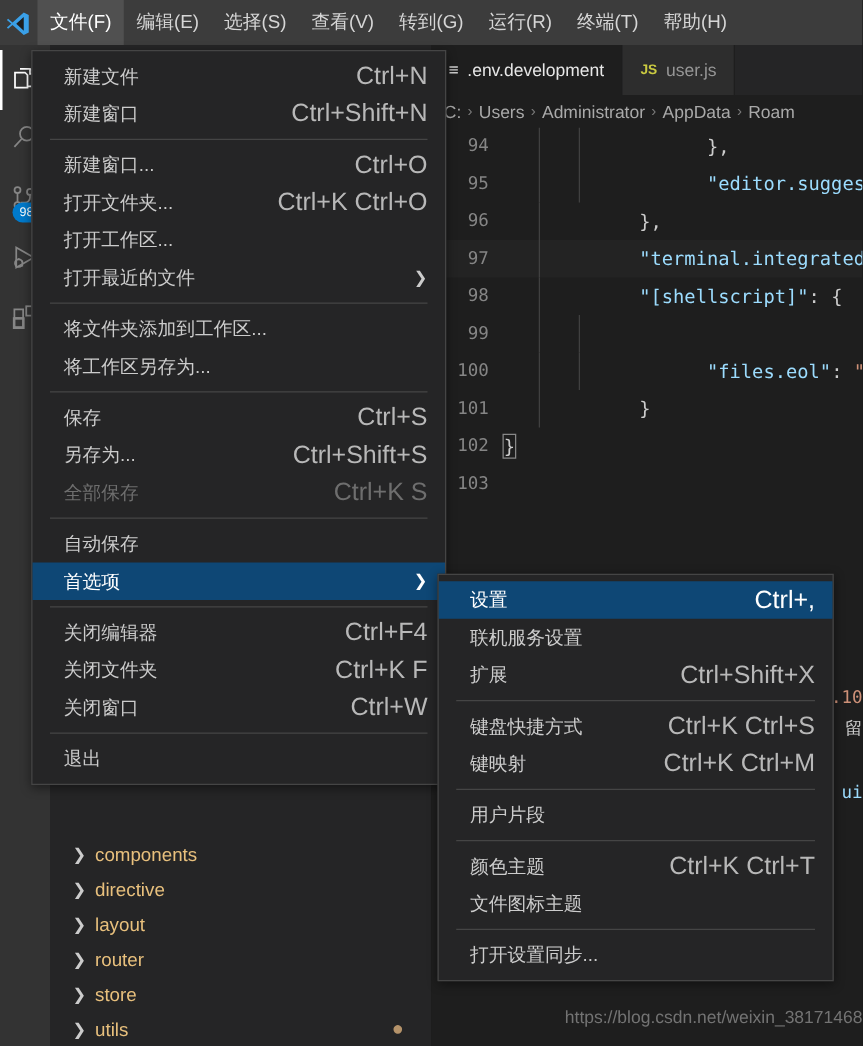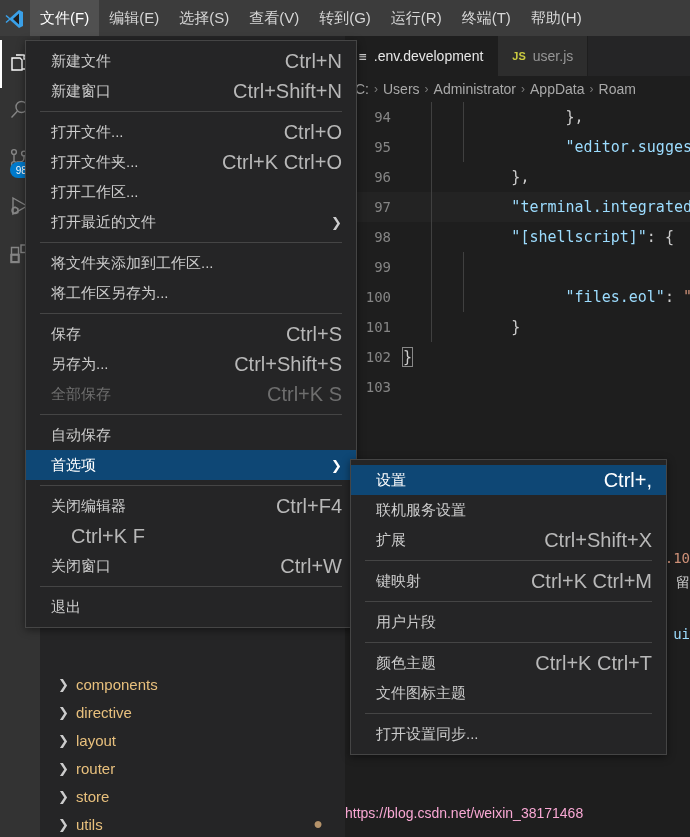--- a/index.html
+++ b/index.html
@@ -98,22 +98,22 @@
     flex:0 0 auto;
   }
   .ctext{flex:1 1 auto;white-space:pre;}
   .guide{position:absolute;top:0;width:1px;height:30px;background:#404040;}
   .tok-key{color:#9cdcfe;}
   .tok-str{color:#ce9178;}
   .tok-pun{color:#cccccc;}
   .brkbox{outline:1px solid #888888;}
 
   .watermark{
-    position:absolute;left:0;bottom:16px;width:345px;text-align:left;
-    font-size:14px;color:#f9a8d4;font-family:"Liberation Sans",sans-serif;
+    position:absolute;left:0;bottom:16px;width:345px;text-align:right;
+    font-size:14px;color:#737373;font-family:"Liberation Sans",sans-serif;
   }
 
   .rightclip{
     position:absolute;right:0;top:0;width:30px;font-family:"DejaVu Sans Mono",monospace;
     font-size:14px;color:#9cdcfe;
   }
 
   
   .menupanel{
     position:absolute;background:#252526;border:1px solid #454545;
@@ -360,21 +360,21 @@
       <span class="mi-key">Ctrl+N</span>
     </div>
     <div class="mi">
       <span class="mi-label">新建窗口</span>
       <span class="mi-key">Ctrl+Shift+N</span>
     </div>
 
     <div class="sep"></div>
 
     <div class="mi">
-      <span class="mi-label">打开文件...</span>
+      <span class="mi-label">新建窗口...</span>
       <span class="mi-key">Ctrl+O</span>
     </div>
     <div class="mi">
       <span class="mi-label">打开文件夹...</span>
       <span class="mi-key">Ctrl+K Ctrl+O</span>
     </div>
     <div class="mi">
       <span class="mi-label">打开工作区...</span>
     </div>
     <div class="mi">
@@ -416,20 +416,21 @@
       <span class="mi-arrow">❯</span>
     </div>
 
     <div class="sep"></div>
 
     <div class="mi">
       <span class="mi-label">关闭编辑器</span>
       <span class="mi-key">Ctrl+F4</span>
     </div>
     <div class="mi">
+      <span class="mi-label">关闭文件夹</span>
       <span class="mi-key">Ctrl+K F</span>
     </div>
     <div class="mi">
       <span class="mi-label">关闭窗口</span>
       <span class="mi-key">Ctrl+W</span>
     </div>
 
     <div class="sep"></div>
 
     <div class="mi">
@@ -448,20 +449,24 @@
       <span class="mi-label">联机服务设置</span>
     </div>
     <div class="mi">
       <span class="mi-label">扩展</span>
       <span class="mi-key">Ctrl+Shift+X</span>
     </div>
 
     <div class="sep"></div>
 
     <div class="mi">
+      <span class="mi-label">键盘快捷方式</span>
+      <span class="mi-key">Ctrl+K Ctrl+S</span>
+    </div>
+    <div class="mi">
       <span class="mi-label">键映射</span>
       <span class="mi-key">Ctrl+K Ctrl+M</span>
     </div>
 
     <div class="sep"></div>
 
     <div class="mi">
       <span class="mi-label">用户片段</span>
     </div>
 

